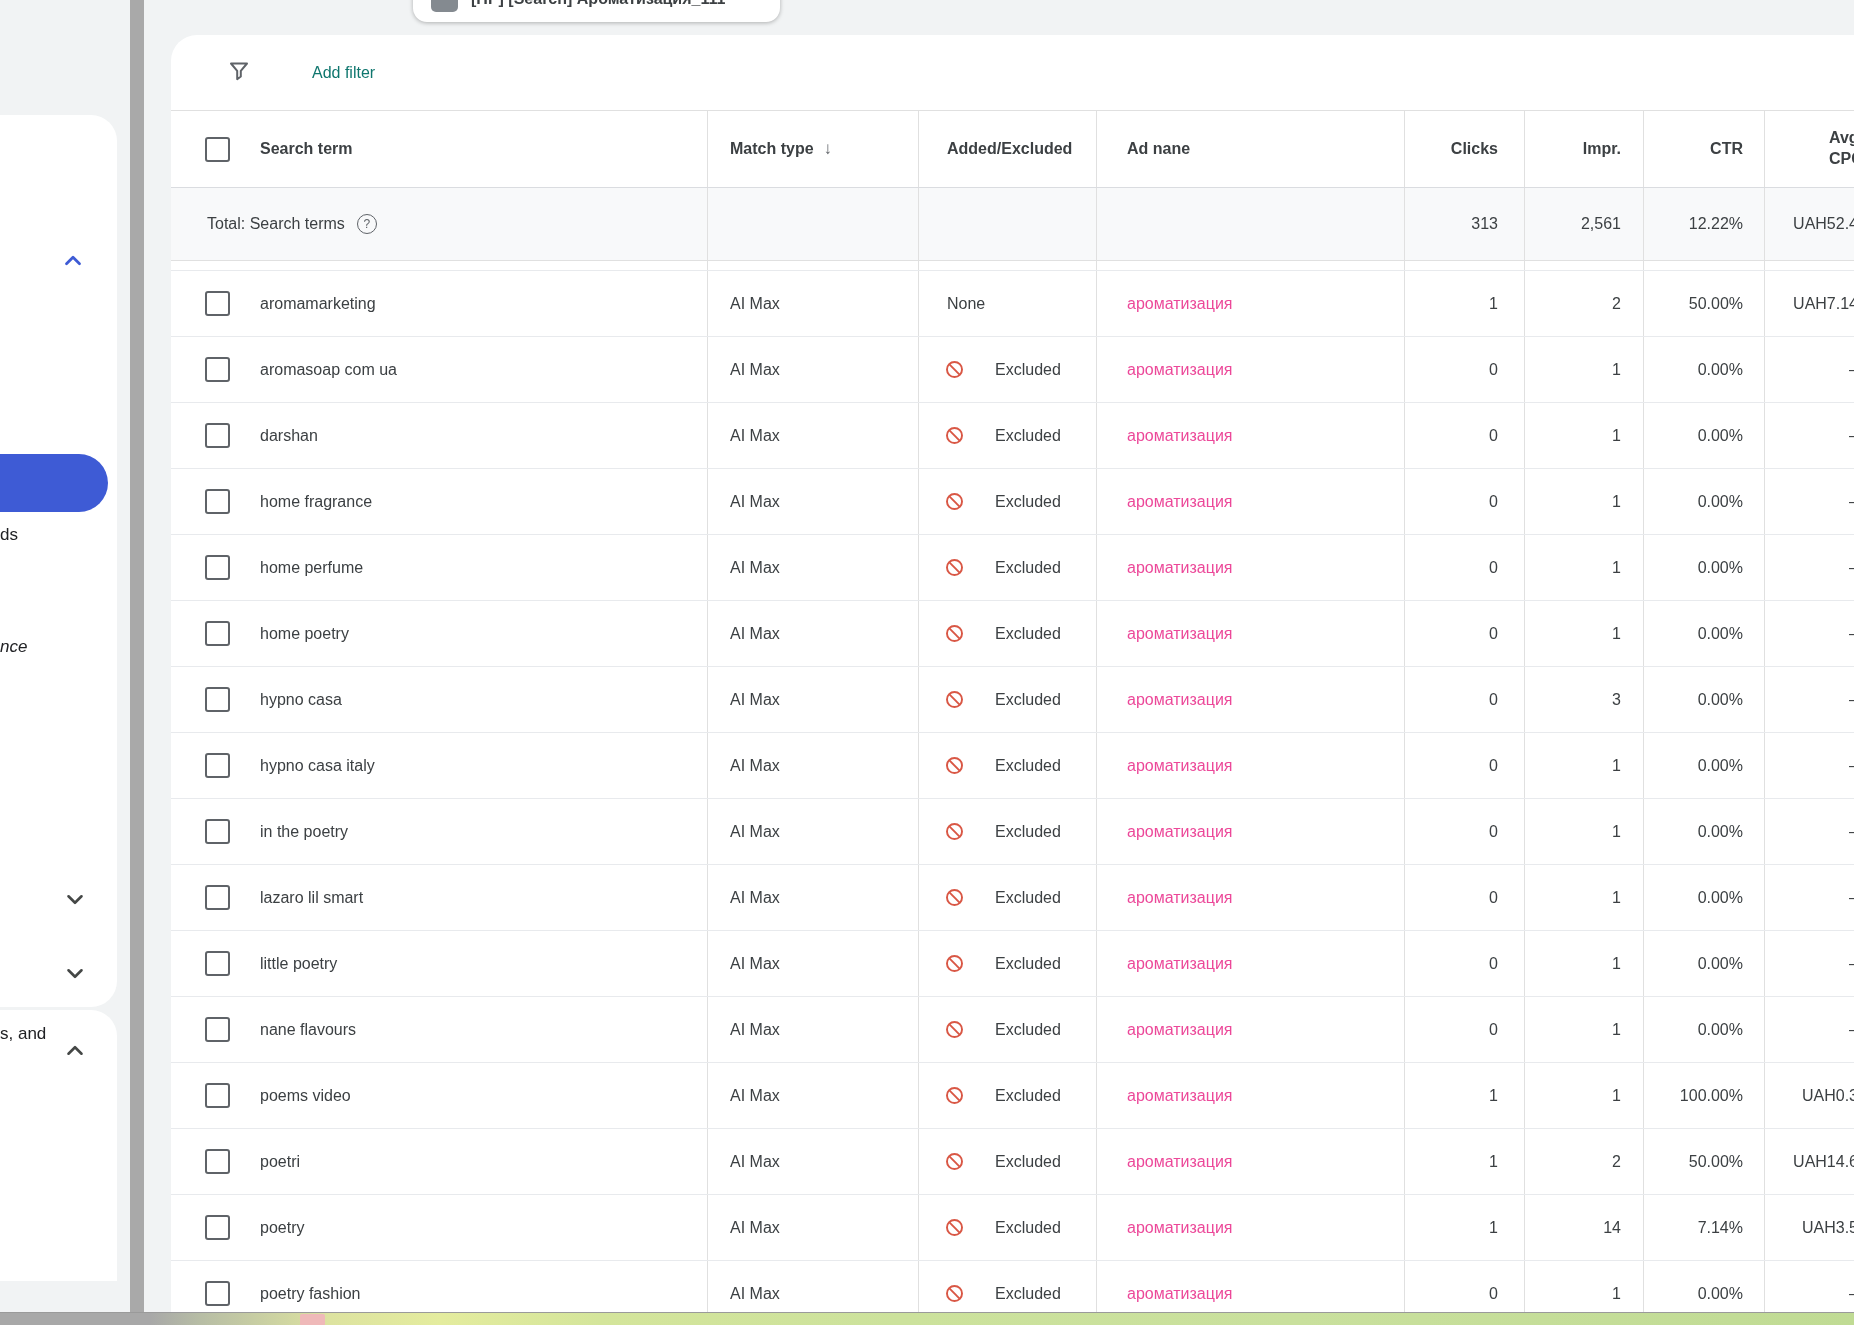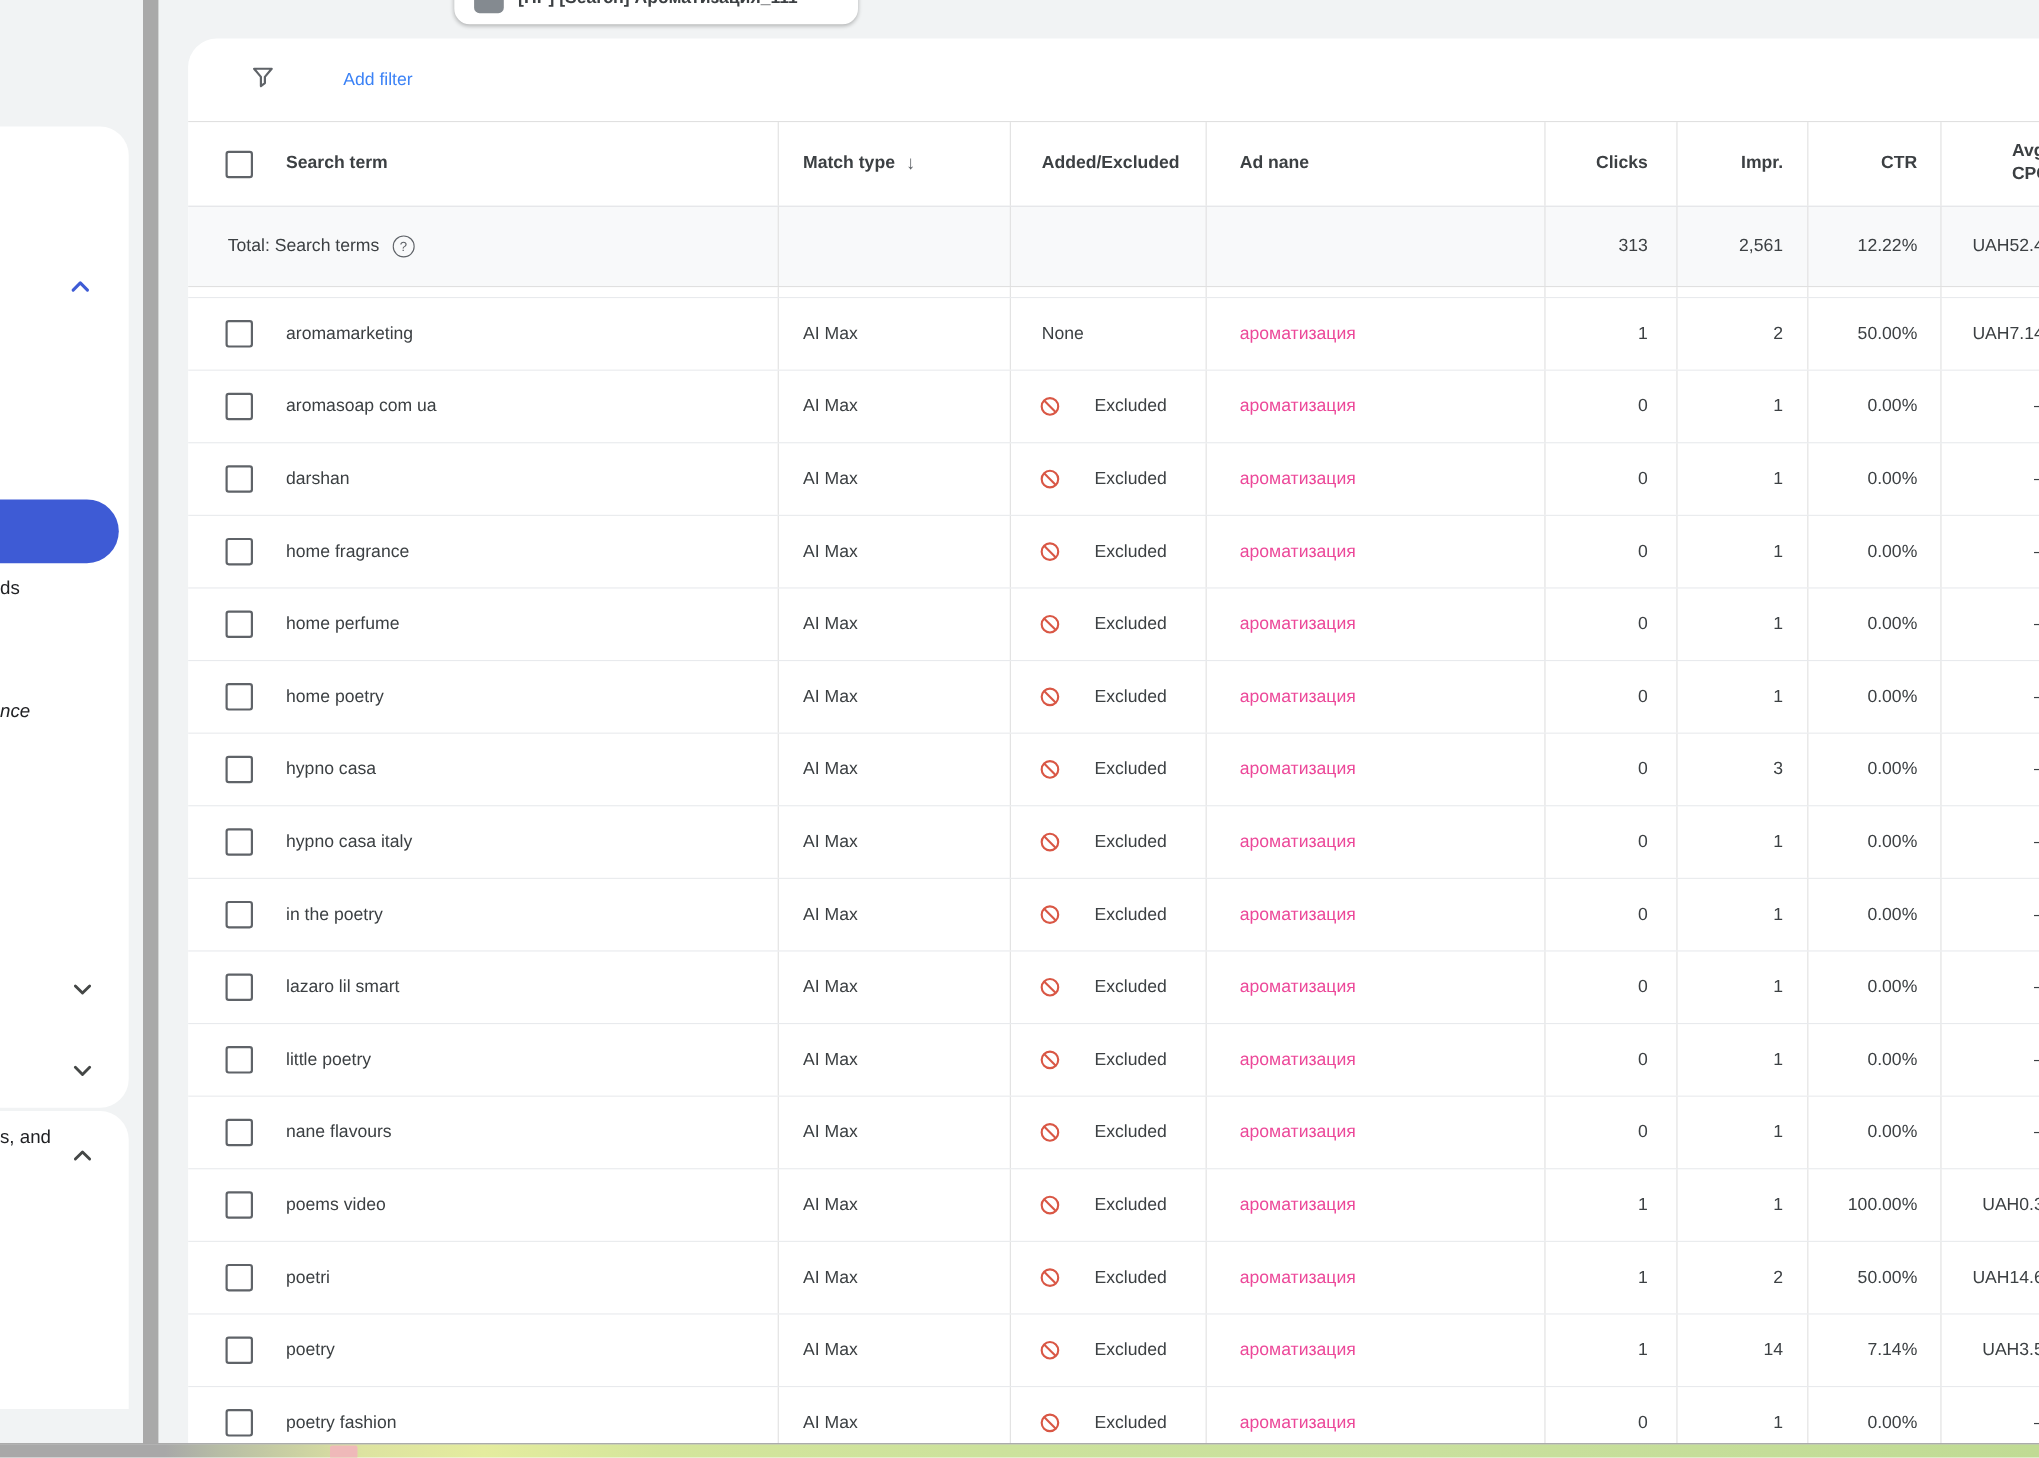--- a/index.html
+++ b/index.html
@@ -34,21 +34,21 @@
     position:absolute;left:58px;bottom:14px;font-size:16px;font-weight:bold;
     color:#3c4043;white-space:nowrap;max-width:300px;overflow:hidden;
   }
   
   .card{
     position:absolute;left:171px;top:35px;width:1695px;height:1277px;
     background:#fff;border-radius:26px 0 0 0;overflow:hidden;
   }
   .toolbar{height:75px;display:flex;align-items:center;border-bottom:1px solid #e0e0e0;}
   .funnel{margin-left:56px;}
-  .add-filter-label{margin-left:61px;font-size:16px;color:#3b82f6;cursor:pointer;}
+  .add-filter-label{margin-left:61px;font-size:16px;color:#0f766e;cursor:pointer;}
   .grid{display:grid;grid-template-columns:536px 211px 178px 308px 120px 119px 121px 1fr;}
   .cell{display:flex;align-items:center;min-width:0;}
   .c2,.c3,.c4,.c5,.c6,.c7,.c8{border-left:1px solid #e0e0e0;}
   .head{height:76px;border-bottom:1px solid #dadce0;font-weight:bold;color:#3c4043;font-size:16px;}
   .head .c1{padding-left:34px;}
   .pad-l{padding-left:22px;}
   .c3 .txt,.head .c3{padding-left:0;}
   .head .c3{padding-left:28px;}
   .head .c4{padding-left:30px;}
   .num{justify-content:flex-end;text-align:right;}

